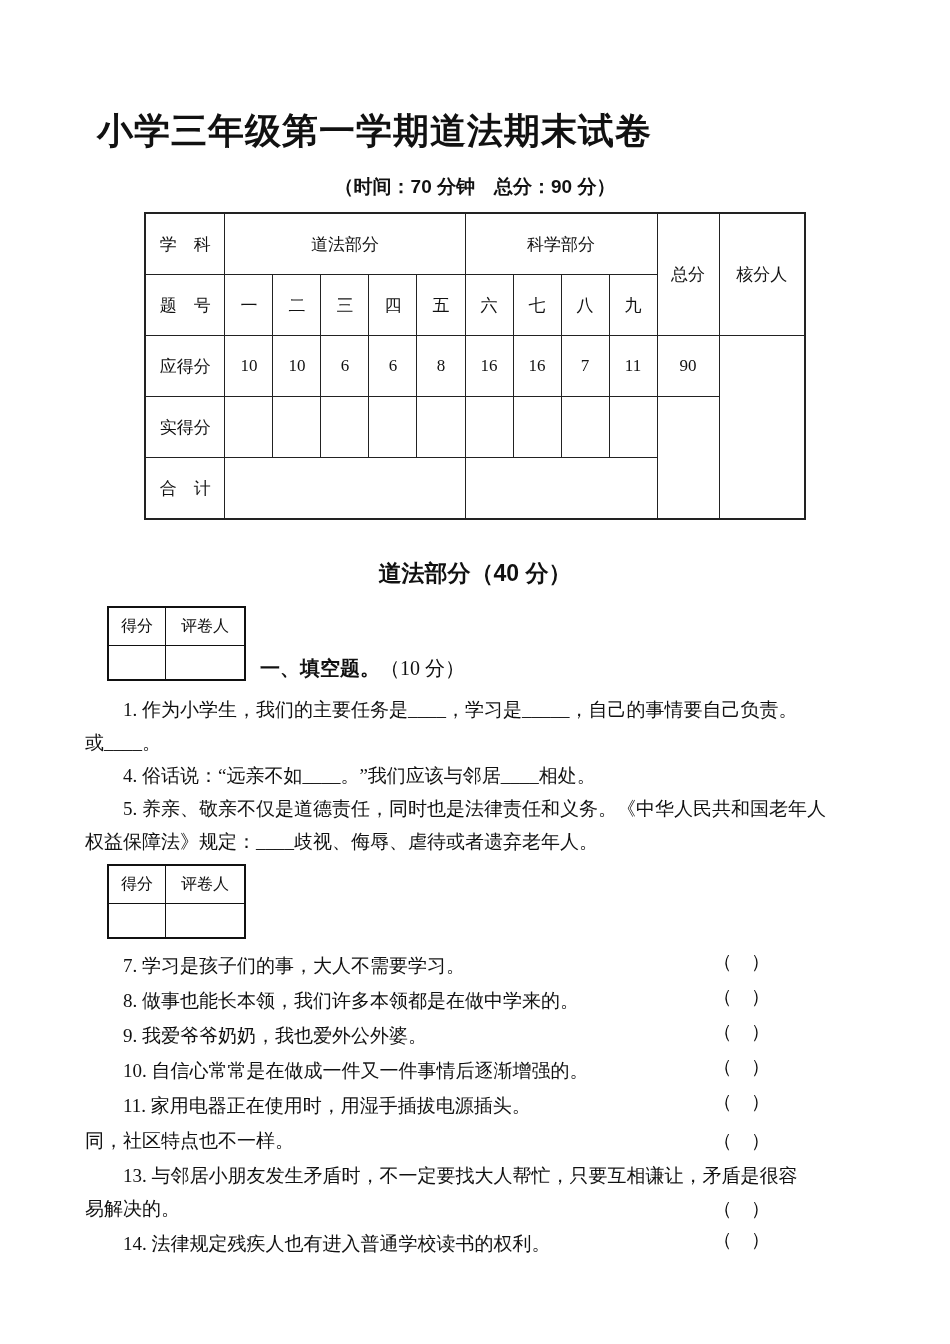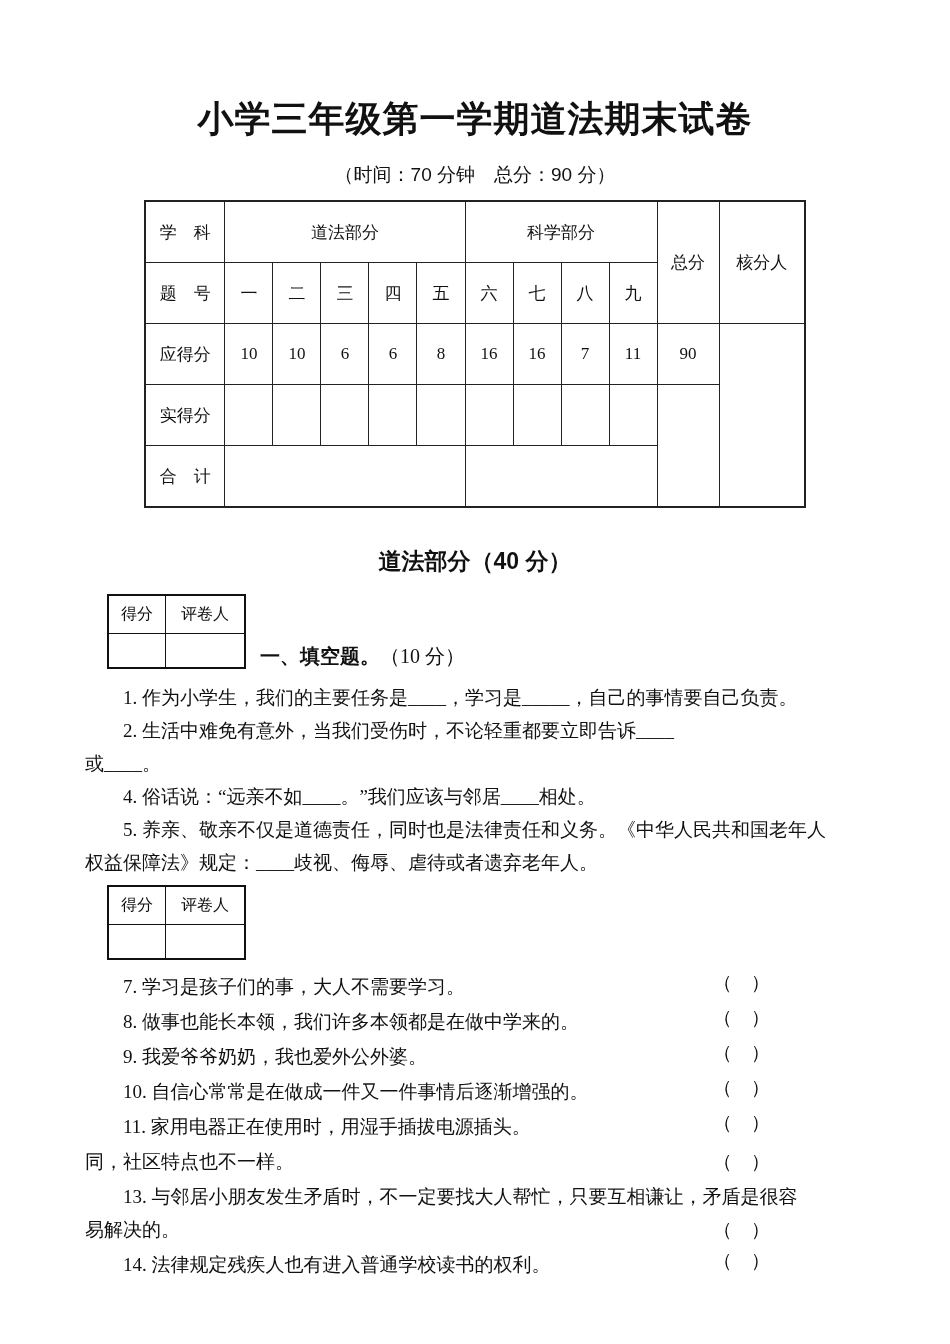--- a/index.html
+++ b/index.html
@@ -8,32 +8,32 @@
     background: #ffffff;
     color: #111;
     font-family: "Liberation Serif", "DejaVu Serif", serif;
     font-size: 19px;
     overflow: hidden;
   }
   .page { padding: 0 85px; box-sizing: border-box; width: 950px; height: 1344px; }
 
   
   .title {
-    margin: 0; padding-top: 96px;
-    text-align: center;
+    margin: 12px; padding-top: 96px;
+    text-align: left;
     font-family: "Liberation Sans", "DejaVu Sans", sans-serif;
     font-weight: bold;
     font-size: 36px; line-height: 46px;
     letter-spacing: 1px;
   }
   .subtitle {
     margin-top: 20px;
     text-align: center;
     font-family: "Liberation Sans", "DejaVu Sans", sans-serif;
-    font-weight: normal;
+    font-weight: bold;
     font-size: 19px; line-height: 26px;
   }
 
   
   table.score-summary {
     border-collapse: collapse;
     margin: 12px auto 0 auto;
     table-layout: fixed;
     width: 660px;
     border: 2px solid #222;
@@ -201,21 +201,20 @@
       </tr>
     </tbody>
       </table>
     <div class="section-title">
       <span class="sec-name">一、填空题。</span><span class="sec-note">（10 分）</span>
     </div>
   </div>
 
   <div class="fill-questions">
     <div class="qline indent">1. 作为小学生，我们的主要任务是____，学习是_____，自己的事情要自己负责。</div>
-    <div class="qline indent">2. 生活中难免有意外，当我们受伤时，不论轻重都要立即告诉____</div>
     <div class="qline">或____。</div>
     <div class="qline indent">4. 俗话说：“远亲不如____。”我们应该与邻居____相处。</div>
     <div class="qline indent">5. 养亲、敬亲不仅是道德责任，同时也是法律责任和义务。《中华人民共和国老年人</div>
     <div class="qline">权益保障法》规定：____歧视、侮辱、虐待或者遗弃老年人。</div>
   </div>
 
   <div class="box-row" style="margin-top:6px;">
     <table class="score-box">
       <tbody>
           <tr class="sb-r1">

